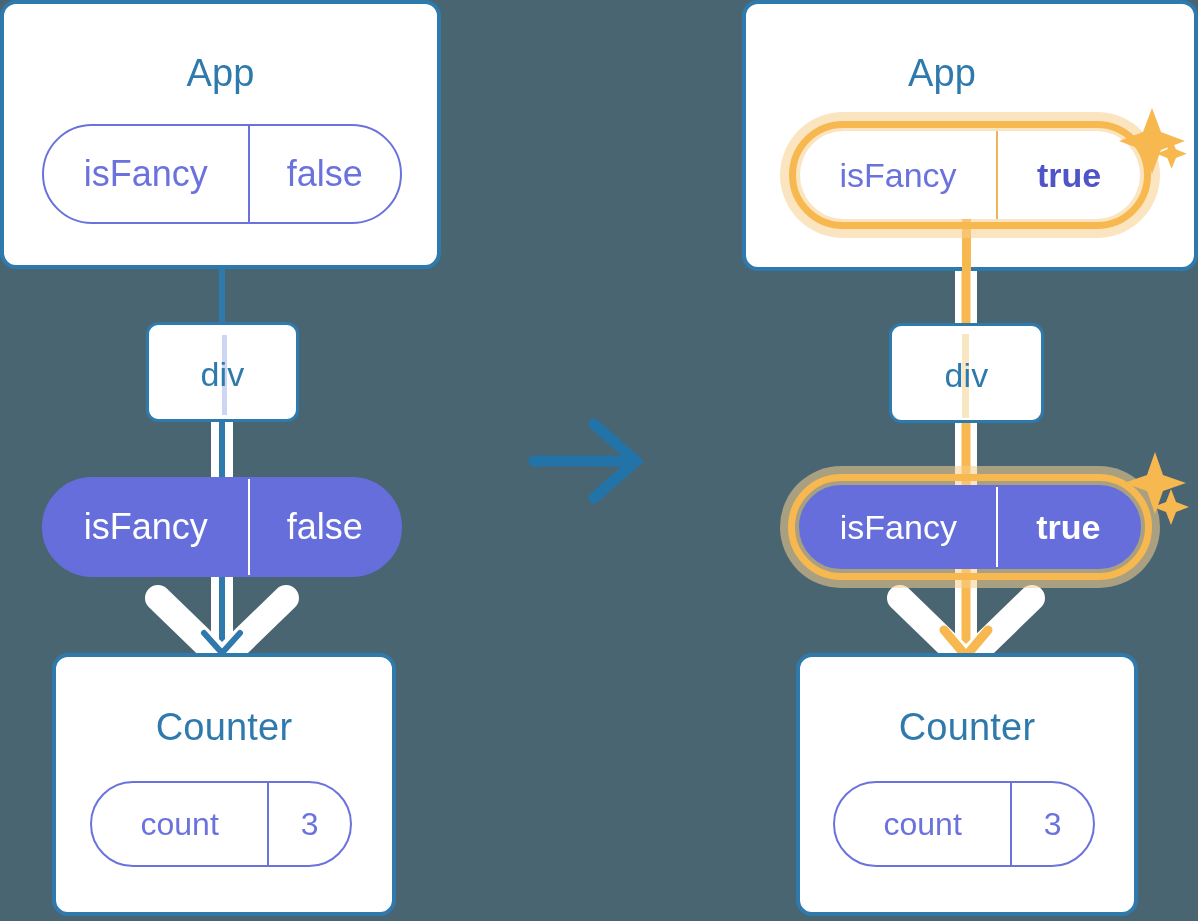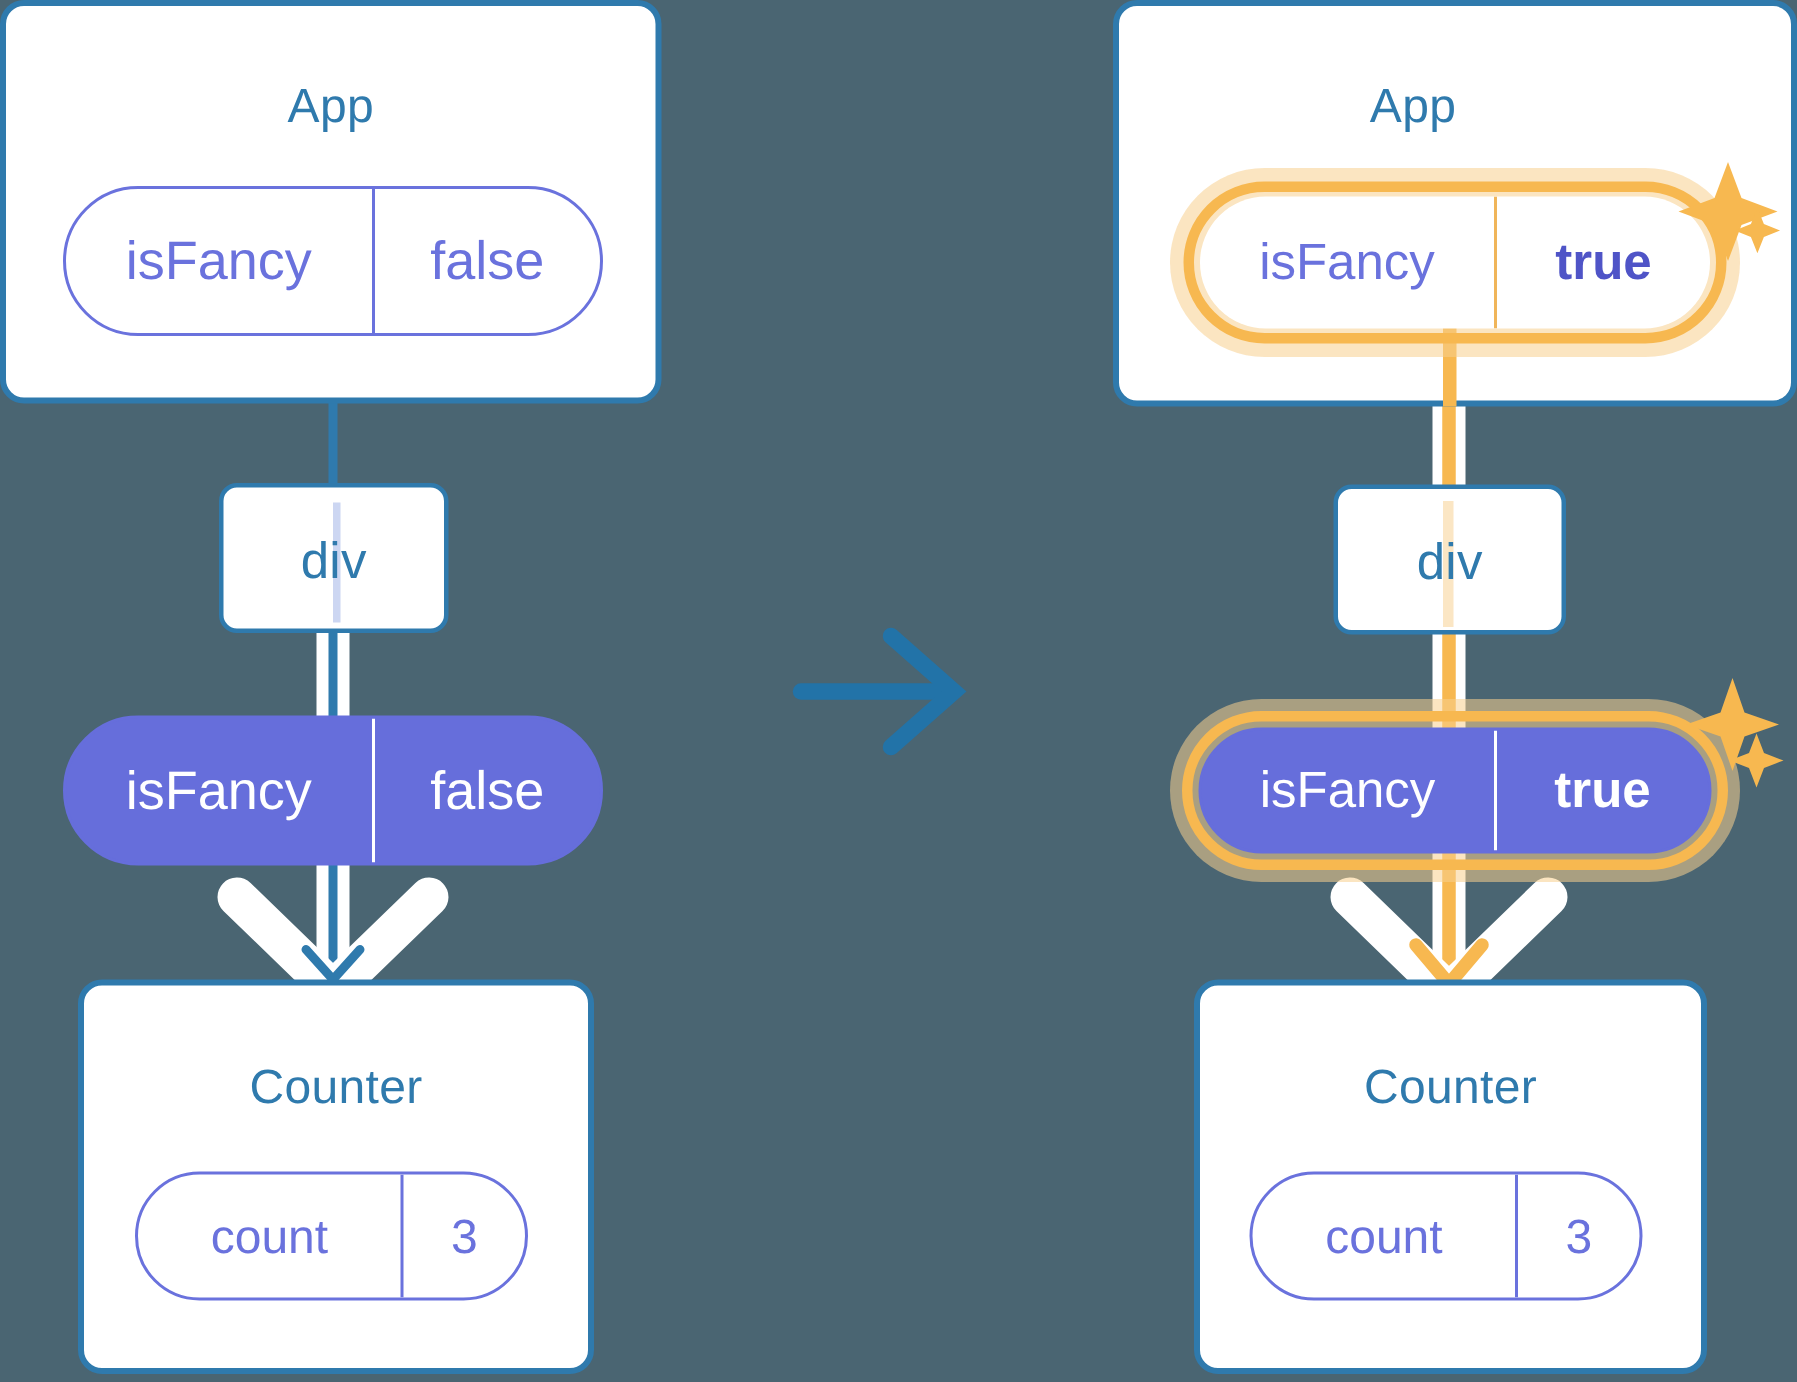--- a/index.html
+++ b/index.html
@@ -19,21 +19,21 @@
     background:#ffffff;
     border:4px solid #2f7aad;
     border-radius:16px;
     box-sizing:border-box;
   }
   .box-title{
     position:absolute;
     left:0;right:0;
     text-align:center;
     color:#2f7aad;
-    font-size:32px;
+    font-size:38px;
     letter-spacing:.2px;
     white-space:nowrap;
   }
   .box-title.sm{font-size:34px;}
 
   
   .pill{
     position:absolute;
     box-sizing:border-box;
     display:flex;

